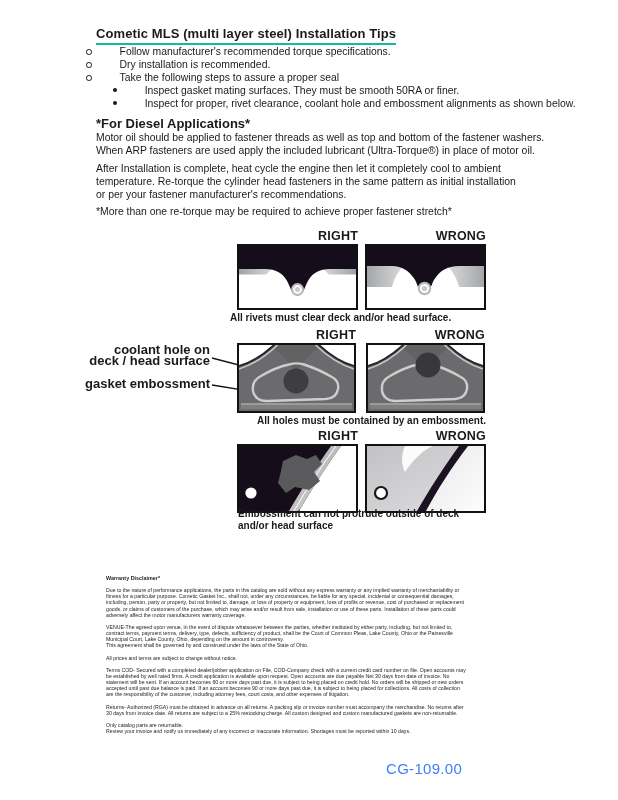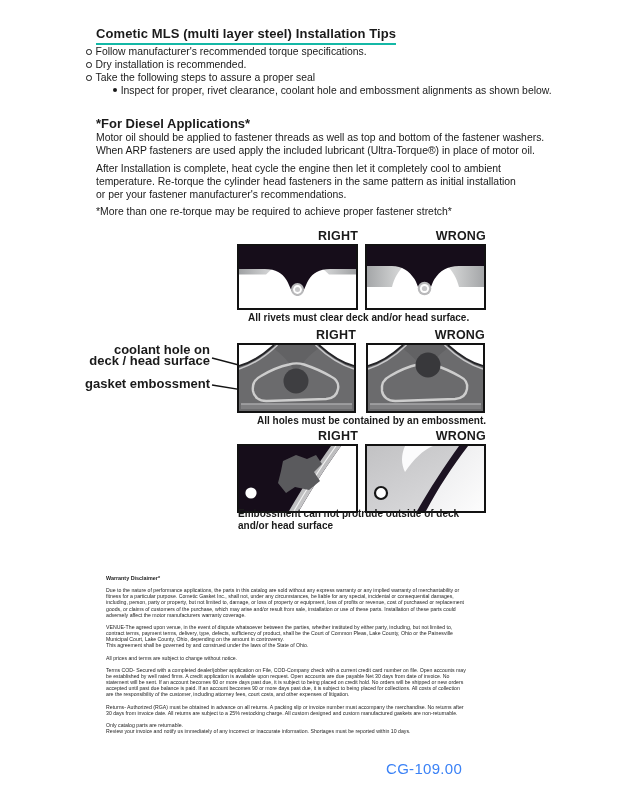--- a/index.html
+++ b/index.html
@@ -7,21 +7,21 @@
     width:618px;height:800px;background:#ffffff;
     font-family:"Liberation Sans",sans-serif;color:#1a1a1a;
     position:relative;overflow:hidden;
   }
   .abs{position:absolute;}
   .page-title{
     left:96px;top:26px;font-size:13px;font-weight:700;letter-spacing:.1px;
     border-bottom:2px solid #14b8a6;padding-bottom:2px;white-space:nowrap;
   }
   .bullets{left:86px;top:45px;font-size:10.4px;line-height:13px;}
-  .b-row{display:flex;}
+  .b-row{display:flex;gap:24px;}
   .glyph-open{flex:none;width:3.6px;height:3.6px;border:1px solid #1a1a1a;border-radius:50%;margin:4px 4px 0 0;}
   .sub{padding-left:27px;}
   .glyph-filled{flex:none;width:4.2px;height:4.2px;background:#1a1a1a;border-radius:50%;margin:4.2px 3.5px 0 0;}
   .diesel-h{left:96px;top:116px;font-size:13px;font-weight:700;}
   .body-p{left:96px;font-size:10.4px;line-height:13px;white-space:pre-line;width:450px;}
   .p-oil{top:131px;}
   .p-heat{top:162px;}
   .p-note{top:205px;}
   .dg-label{width:121px;text-align:right;font-size:12.5px;font-weight:700;letter-spacing:.2px;}
   .dg-cap{font-size:10px;font-weight:700;line-height:12px;white-space:pre-line;}
@@ -47,20 +47,24 @@
   <div class="b-row">
     <span class="glyph-open"></span>
     <span>Dry installation is recommended.</span>
   </div>
   <div class="b-row">
     <span class="glyph-open"></span>
     <span>Take the following steps to assure a proper seal</span>
   </div>
   <div class="b-row sub">
     <span class="glyph-filled"></span>
+    <span>Inspect gasket mating surfaces.  They must be smooth 50RA or finer.</span>
+  </div>
+  <div class="b-row sub">
+    <span class="glyph-filled"></span>
     <span>Inspect for proper, rivet clearance, coolant hole and embossment alignments as shown below.</span>
   </div>
 </div>
 
 <div class="abs diesel-h">*For Diesel Applications*</div>
 <div class="abs body-p p-oil">Motor oil should be applied to fastener threads as well as top and bottom of the fastener washers.
 When ARP fasteners are used apply the included lubricant (Ultra-Torque®) in place of motor oil.</div>
 <div class="abs body-p p-heat">After Installation is complete, heat cycle the engine then let it completely cool to ambient
 temperature. Re-torque the cylinder head fasteners in the same pattern as initial installation
 or per your fastener manufacturer's recommendations.</div>
@@ -102,21 +106,21 @@
   </defs>
   <rect x="0" y="0" width="117" height="62" fill="#ffffff"></rect>
   <path d="M0,19 H38 C31,25 27,33 25,41 H0 Z" fill="url(#g2a)"></path>
   <path d="M117,19 H79 C86,25 90,33 92,41 H117 Z" fill="url(#g2b)"></path>
   <path d="M0,0 H117 V20 H92 C80,20 73,25 67.5,33 C63.5,39.5 63,48.5 57.5,48.5 C52,48.5 51.5,39.5 47.5,33 C42,25 35,20 25,20 H0 Z" fill="#160d1a"></path>
   <circle cx="57.5" cy="42.5" r="6.8" fill="#b9b9bb"></circle>
   <circle cx="57.5" cy="42.5" r="4.6" fill="#ffffff"></circle>
   <circle cx="57.5" cy="42.5" r="2.6" fill="#c8c8ca"></circle>
 </svg>
 
-<div class="abs dg-cap" style="left:248px;top:312px;">All rivets must clear deck and/or head surface.</div>
+<div class="abs dg-cap" style="left:230px;top:312px;">All rivets must clear deck and/or head surface.</div>
 
 <div class="abs dg-label" style="left:237px;top:328px;width:119px;">RIGHT</div>
 <div class="abs dg-label" style="left:366px;top:328px;width:119px;">WRONG</div>
 
 <div class="abs lead-label" style="right:408px;top:344px;">coolant hole on
 deck / head surface</div>
 <div class="abs lead-label" style="right:408px;top:378px;">gasket embossment</div>
 
 <svg class="abs" style="left:211px;top:350px;" width="90" height="48" viewBox="0 0 90 48">
   <line x1="1" y1="8" x2="85" y2="30" stroke="#141414" stroke-width="1.3"></line>

